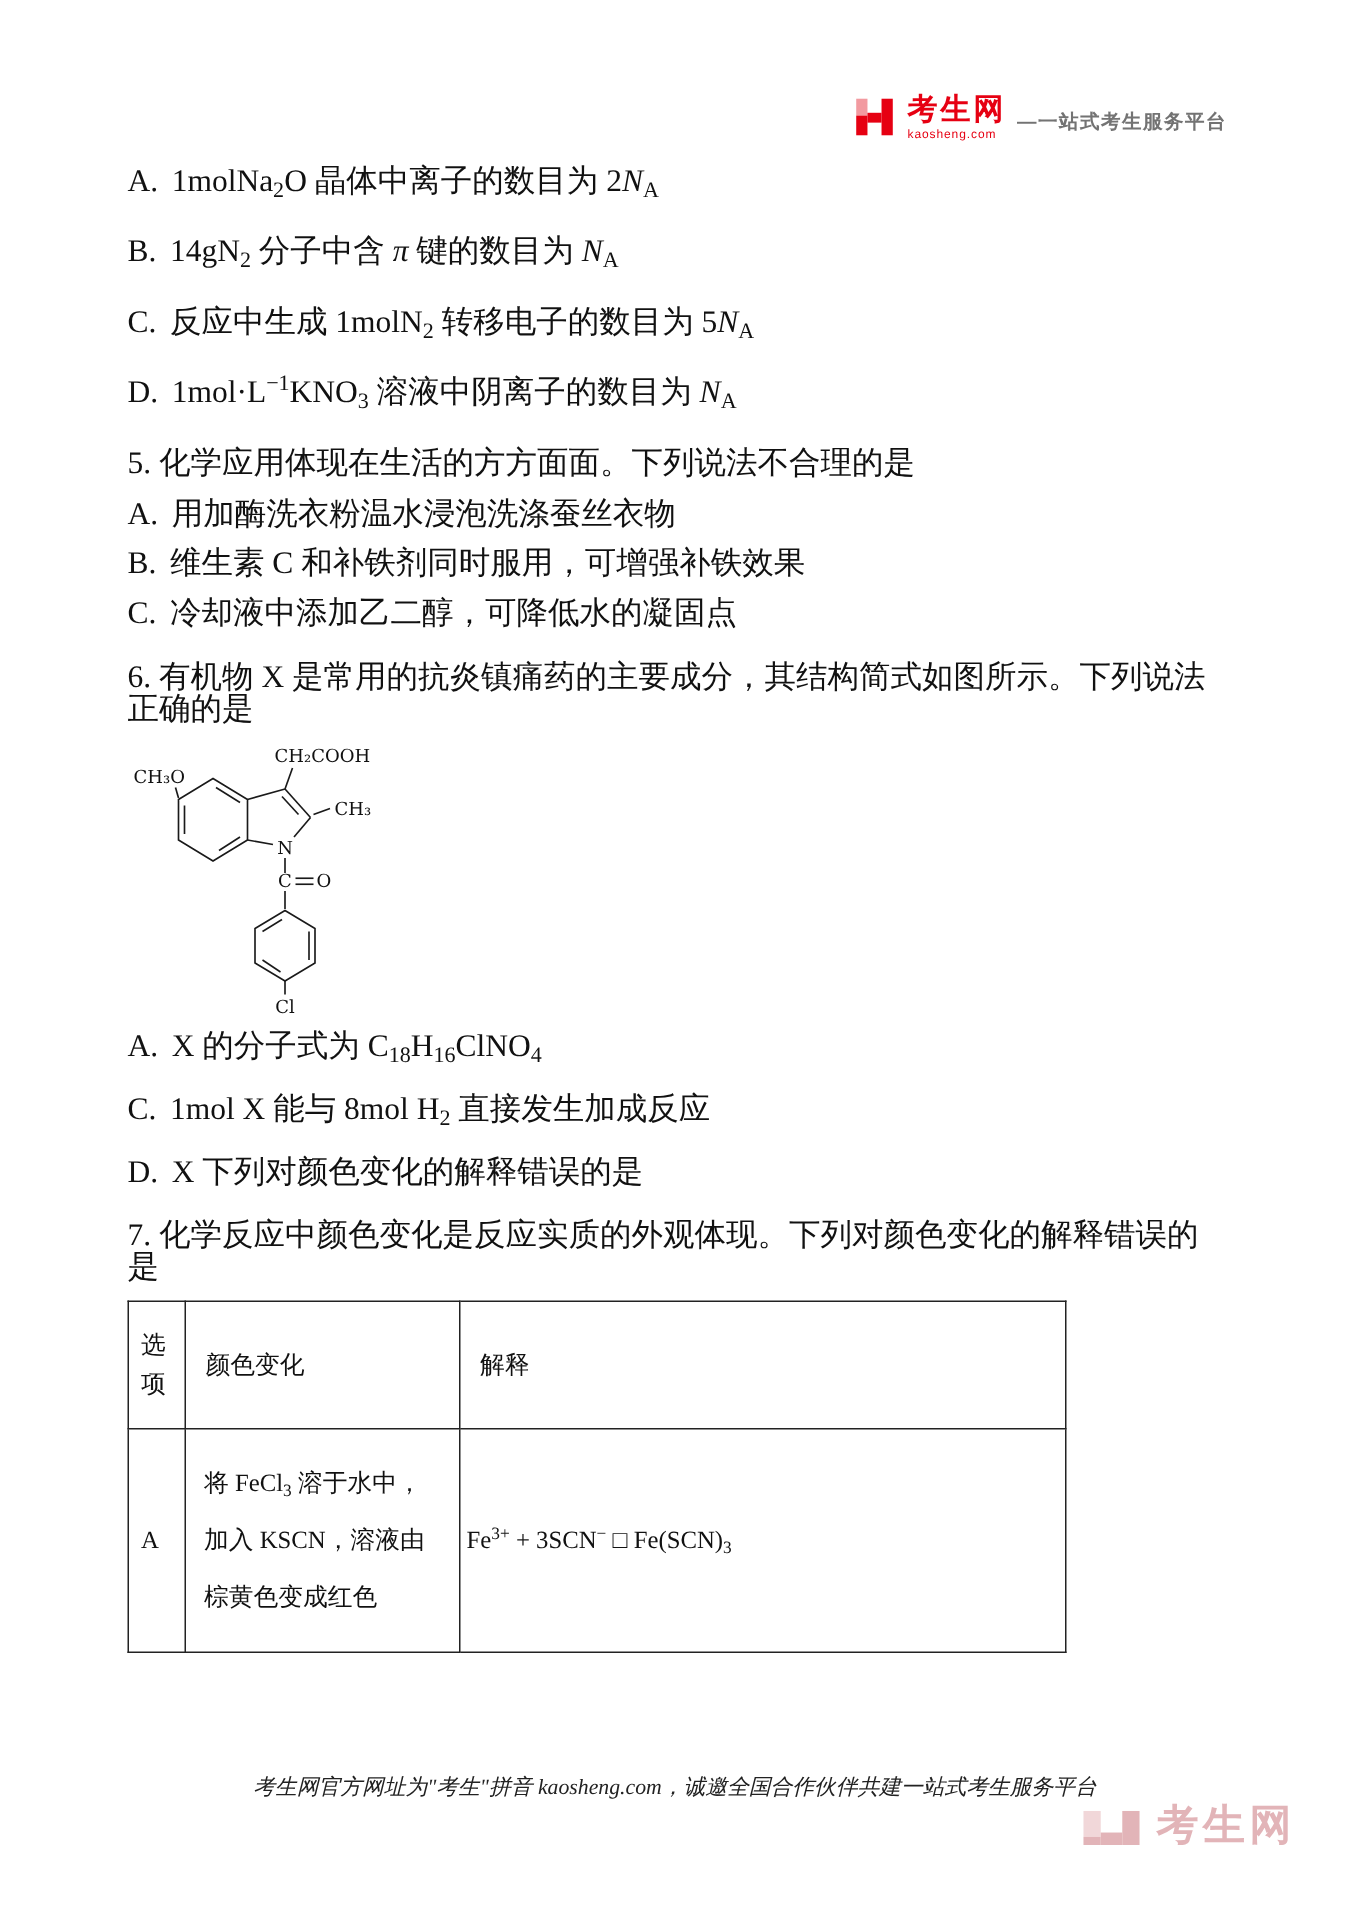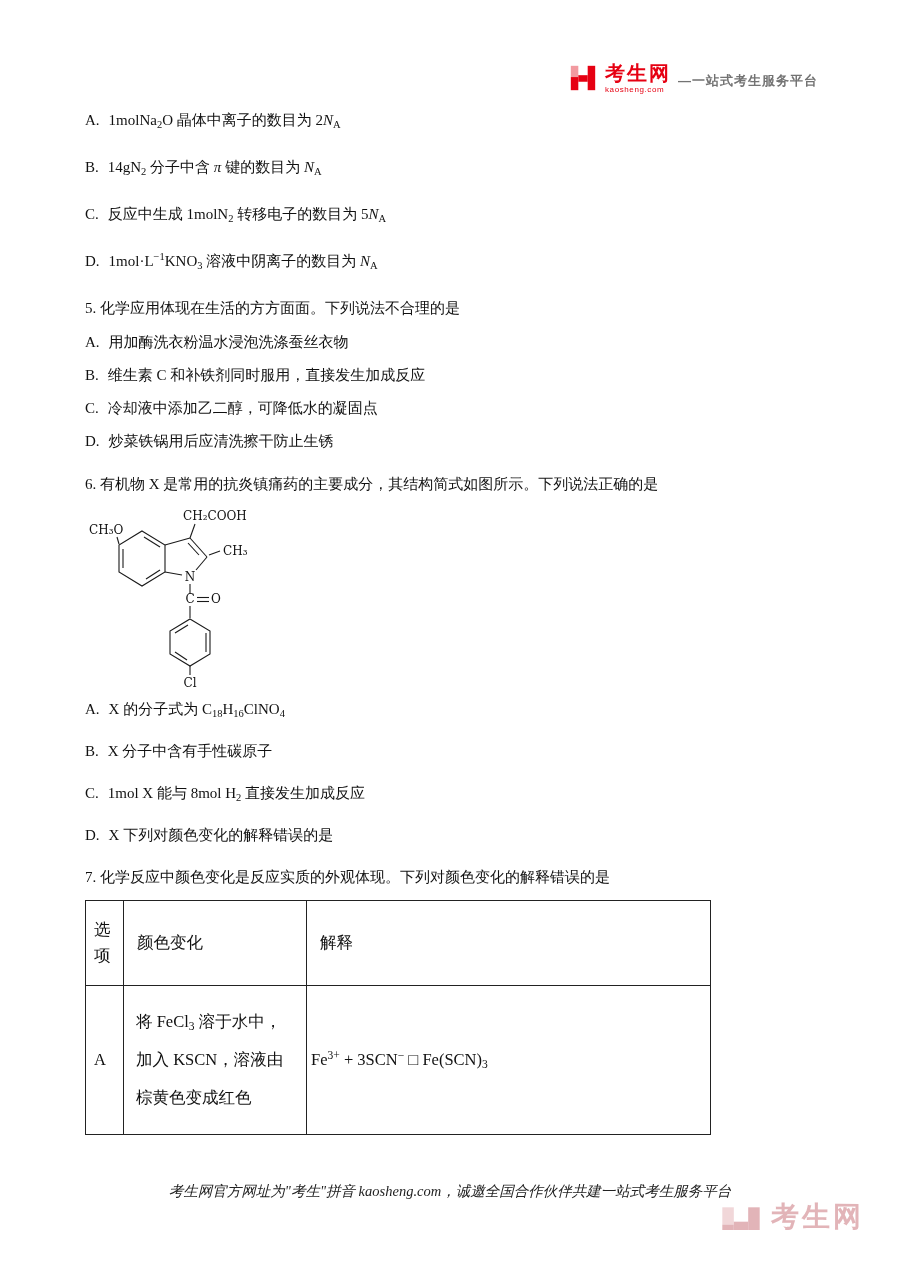--- a/index.html
+++ b/index.html
@@ -10,21 +10,21 @@
   
   .brand-header{display:flex;justify-content:flex-end;height:46px;margin-bottom:16px}
   .logo{display:flex;align-items:flex-end;gap:7px}
   .logo-icon{width:30px;height:30px;margin-bottom:1px}
   .logo-text{display:flex;flex-direction:column;line-height:1}
   .logo-brand{font-family:"Liberation Sans",sans-serif;font-weight:700;font-size:20px;color:#e60012;letter-spacing:2px}
   .logo-domain{font-family:"Liberation Sans",sans-serif;font-size:8px;color:#e60012;letter-spacing:.6px;margin-top:3px}
   .logo-tagline{font-family:"Liberation Sans",sans-serif;font-size:13px;font-weight:700;color:#737373;margin-bottom:4px;letter-spacing:1px}
 
   
-  .opt,.stem{font-size:15px;line-height:21px}
+  .opt,.stem{font-size:21px;line-height:21px}
   .opt-label{margin-right:9px}
   .q4 .opt{margin-bottom:26px}
   .q5 .stem{margin:4px 0 13px}
   .q5 .opt{margin-bottom:12px}
   .q6 .stem{margin-top:22px}
   .structure{display:block;margin:6px 0 2px 2px}
   .q6 .opt{margin-bottom:21px}
   .q7 .stem{margin:16px 0 12px}
 
   sub,sup{font-size:70%;line-height:0;position:relative;vertical-align:baseline}
@@ -80,23 +80,22 @@
     <section class="q4">
       <p class="opt"><span class="opt-label">A.</span><span>1molNa<sub>2</sub>O 晶体中离子的数目为 2<i>N</i><sub>A</sub></span></p>
       <p class="opt"><span class="opt-label">B.</span><span>14gN<sub>2</sub> 分子中含 <i>π</i> 键的数目为 <i>N</i><sub>A</sub></span></p>
       <p class="opt"><span class="opt-label">C.</span><span>反应中生成 1molN<sub>2</sub> 转移电子的数目为 5<i>N</i><sub>A</sub></span></p>
       <p class="opt"><span class="opt-label">D.</span><span>1mol·L<sup>−1</sup>KNO<sub>3</sub> 溶液中阴离子的数目为 <i>N</i><sub>A</sub></span></p>
     </section>
 
     <section class="q5">
       <p class="stem">5. 化学应用体现在生活的方方面面。下列说法不合理的是</p>
       <p class="opt"><span class="opt-label">A.</span><span>用加酶洗衣粉温水浸泡洗涤蚕丝衣物</span></p>
-      <p class="opt"><span class="opt-label">B.</span><span>维生素 C 和补铁剂同时服用，直接发生加成反应</span></p>
+      <p class="opt"><span class="opt-label">B.</span><span>维生素 C 和补铁剂同时服用，可增强补铁效果</span></p>
       <p class="opt"><span class="opt-label">C.</span><span>冷却液中添加乙二醇，可降低水的凝固点</span></p>
-      <p class="opt"><span class="opt-label">D.</span><span>炒菜铁锅用后应清洗擦干防止生锈</span></p>
     </section>
 
     <section class="q6">
       <p class="stem">6. 有机物 X 是常用的抗炎镇痛药的主要成分，其结构简式如图所示。下列说法正确的是</p>
 
       <svg class="structure" width="215" height="196" viewBox="0 0 215 196">
         <g stroke="#1a1a1a" stroke-width="1.1" fill="none">
 
           <path d="M55 30 L78 44 L78 71 L55 85 L32 71 L32 44 Z"></path>
           <line x1="57" y1="36" x2="73" y2="46"></line>
@@ -129,21 +128,20 @@
           <text class="struct-label" x="2" y="33">CH₃O</text>
           <text class="struct-label" x="136" y="54">CH₃</text>
           <text class="struct-label" x="103" y="80" text-anchor="middle">N</text>
           <text class="struct-label" x="103" y="102" text-anchor="middle">C</text>
           <text class="struct-label" x="129" y="102" text-anchor="middle">O</text>
           <text class="struct-label" x="103" y="186" text-anchor="middle">Cl</text>
         </g>
       </svg>
 
       <p class="opt"><span class="opt-label">A.</span><span>X 的分子式为 C<sub>18</sub>H<sub>16</sub>ClNO<sub>4</sub></span></p>
-      <p class="opt"><span class="opt-label">B.</span><span>X 分子中含有手性碳原子</span></p>
       <p class="opt"><span class="opt-label">C.</span><span>1mol X 能与 8mol H<sub>2</sub> 直接发生加成反应</span></p>
       <p class="opt"><span class="opt-label">D.</span><span>X 下列对颜色变化的解释错误的是</span></p>
     </section>
 
     <section class="q7">
       <p class="stem">7. 化学反应中颜色变化是反应实质的外观体现。下列对颜色变化的解释错误的是</p>
       <table class="q7-table">
         <colgroup>
             <col class="c1">
             <col class="c2">

